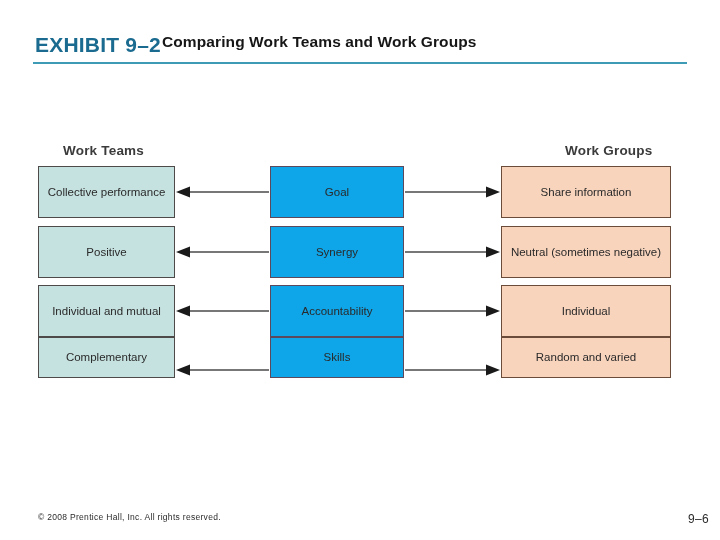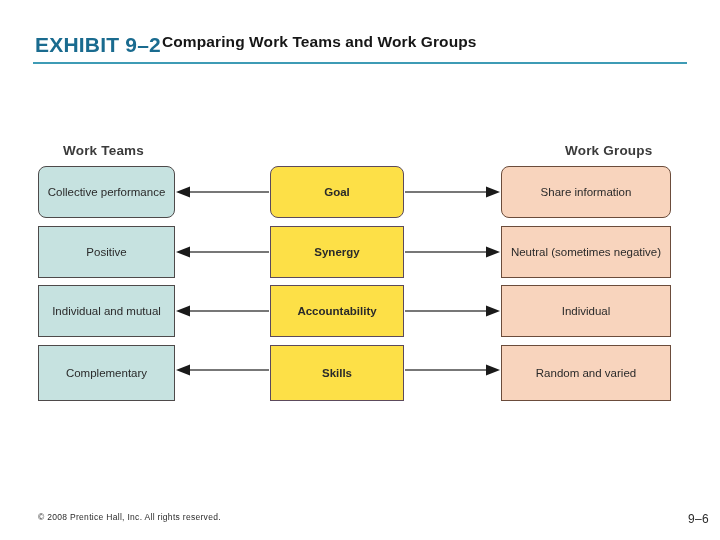--- a/index.html
+++ b/index.html
@@ -87,35 +87,34 @@
   }
   .box-left {
     left: 38px;
     width: 137px;
     background: #c6e2e0;
     border-color: #4e4a4a;
   }
   .box-center {
     left: 270px;
     width: 134px;
-    background: #fde047;
+    background: #0ea5e9;
     border-color: #5c4a5c;
-    font-weight: bold;
   }
   .box-right {
     left: 501px;
     width: 170px;
     background: #f8d4bd;
     border-color: #6b4c3b;
   }
 
-  .row-1 { top: 166px; height: 52px; border-radius: 8px; }
+  .row-1 { top: 166px; height: 52px; }
   .row-2 { top: 226px; height: 52px; }
   .row-3 { top: 285px; height: 52px; }
-  .row-4 { top: 345px; height: 56px; }
+  .row-4 { top: 337px; height: 41px; }
 
   
   .arrow {
     position: absolute;
     height: 12px;
   }
   .arrow-left  { left: 176px; width: 93px; }
   .arrow-right { left: 405px; width: 95px; }
   .arrow-row-1 { top: 186px; }
   .arrow-row-2 { top: 246px; }

